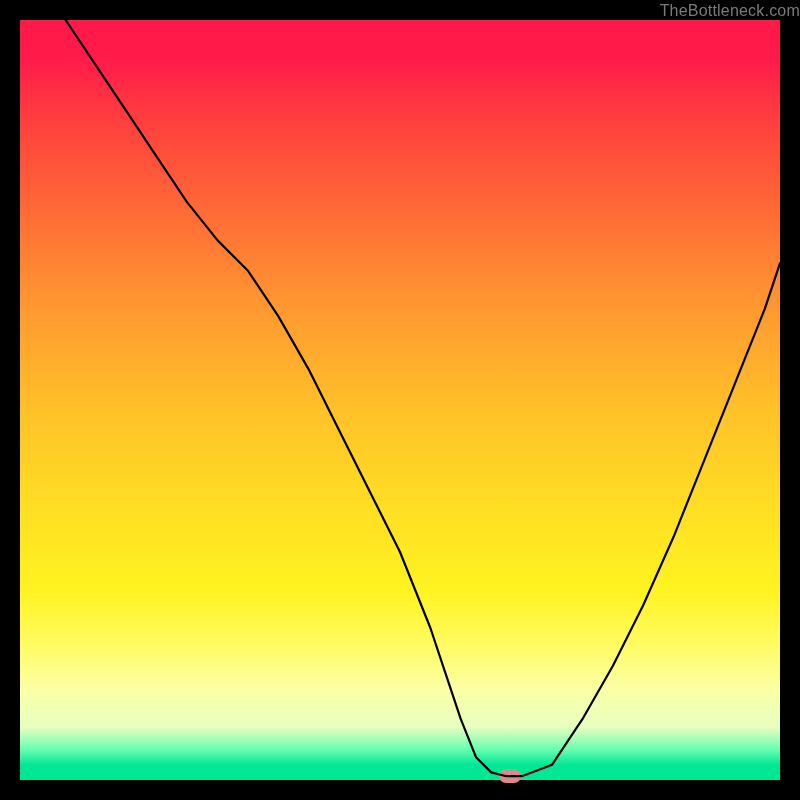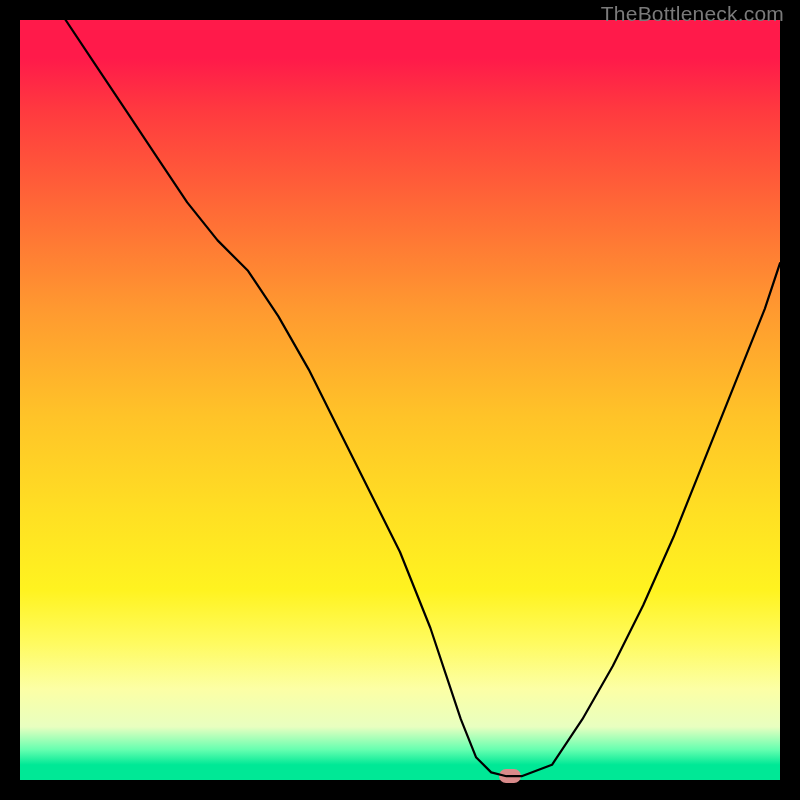--- a/index.html
+++ b/index.html
@@ -44,23 +44,23 @@
   .curve {
     position: absolute;
     left: 0; top: 0;
     width: 760px;
     height: 760px;
     pointer-events: none;
   }
   .watermark {
     position: absolute;
     top: 2px;
-    right: 16px;
+    right: 0;
     font-family: Arial, Helvetica, sans-serif;
-    font-size: 21px;
+    font-size: 16px;
     color: #7a7a7a;
     letter-spacing: 0.2px;
     font-weight: 500;
   }
 </style>
 </head>
 <body>
 
 <div class="frame">
   <div class="plot">

